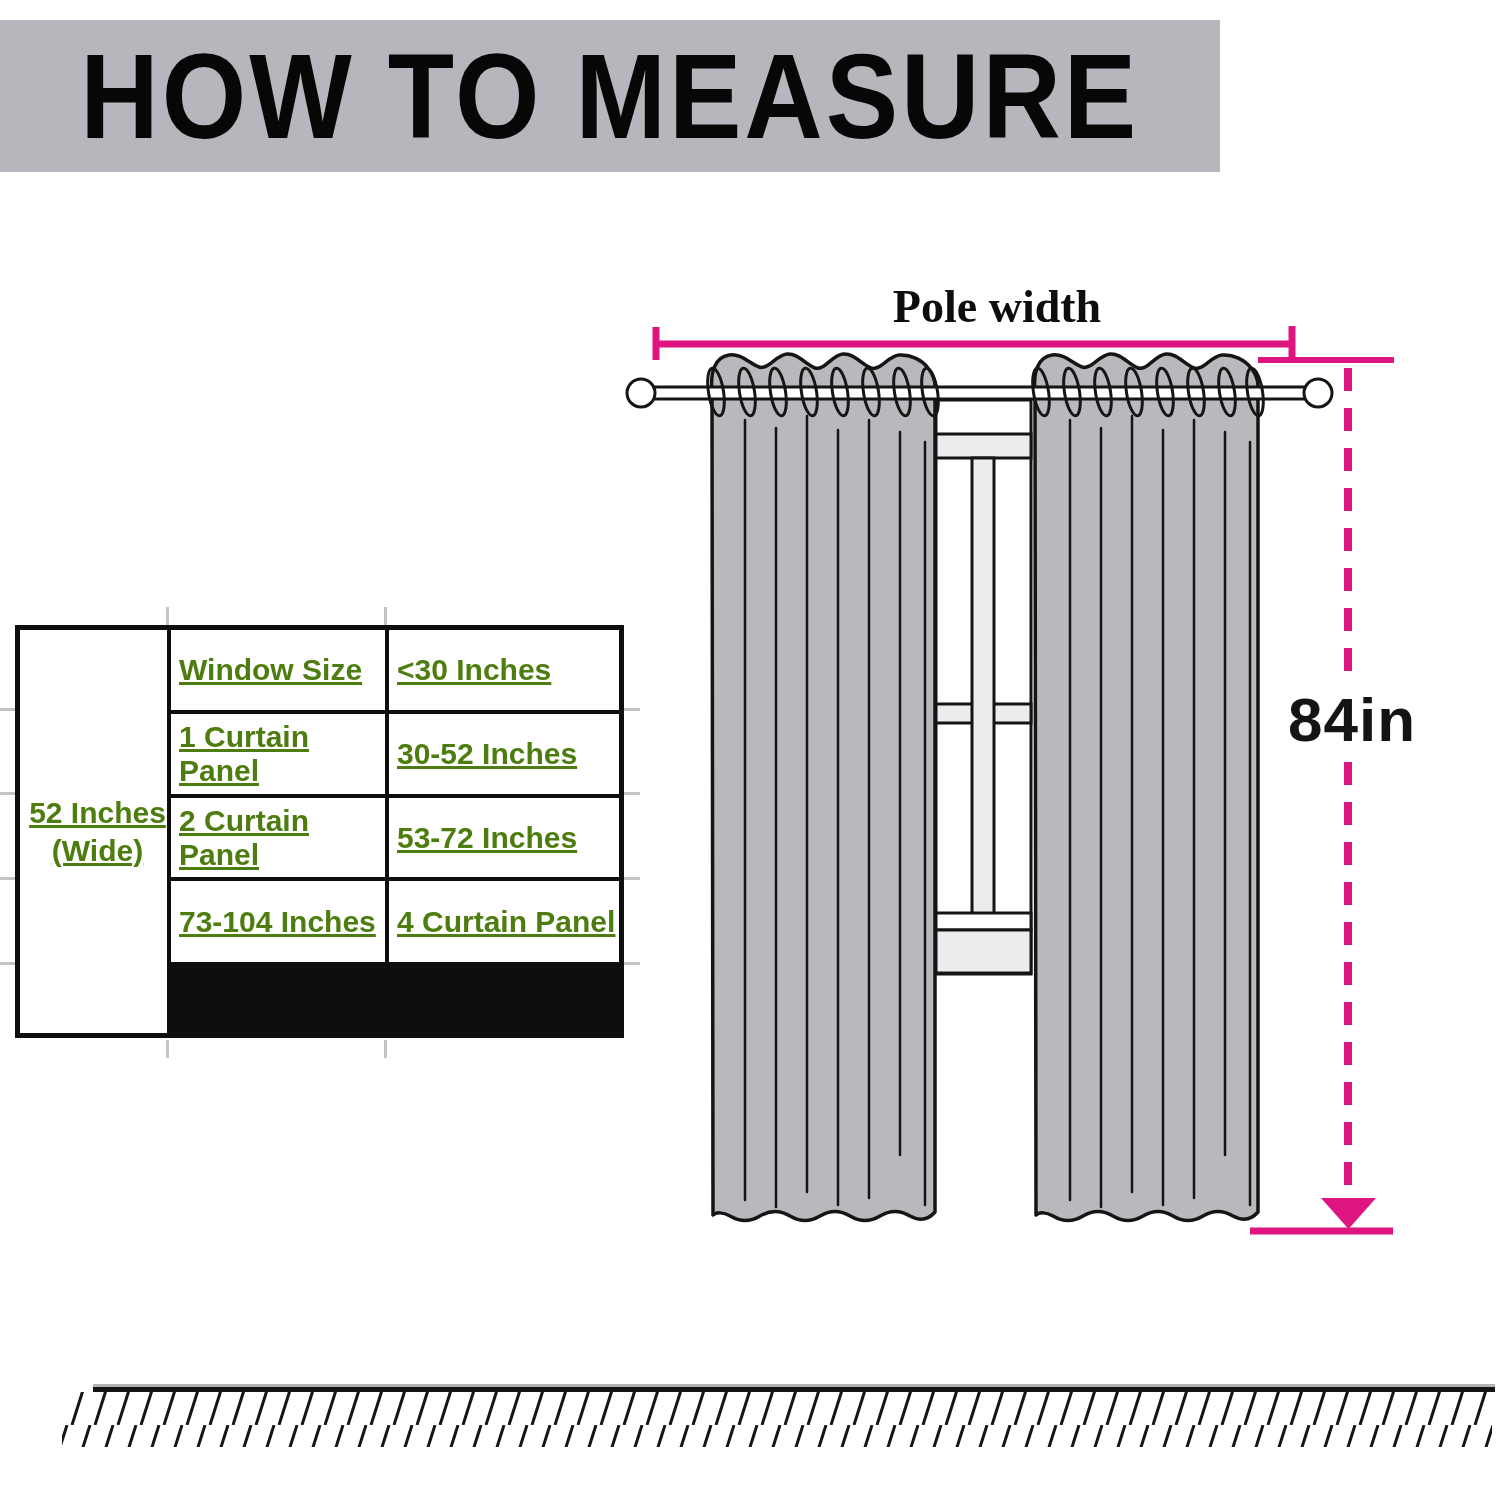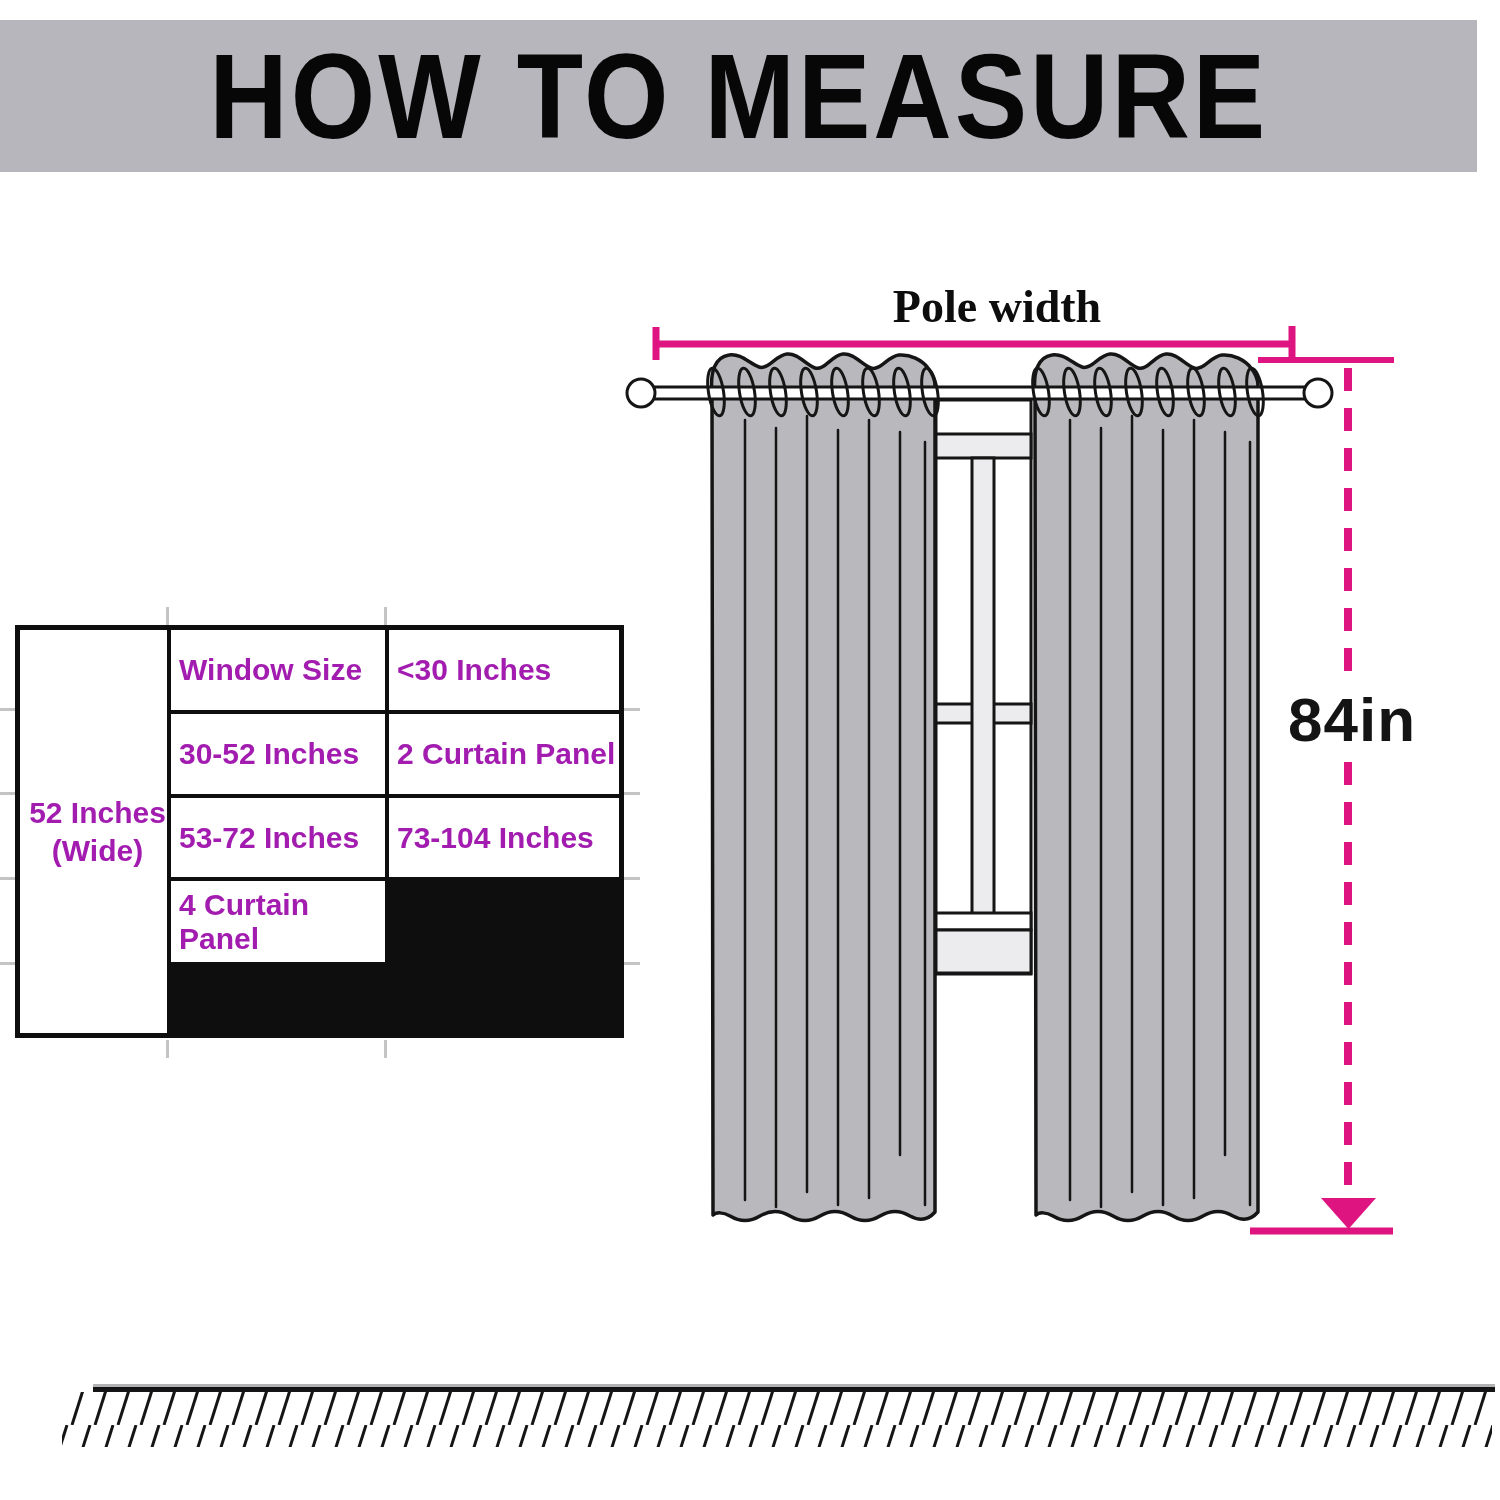--- a/index.html
+++ b/index.html
@@ -8,21 +8,21 @@
     --curtain-fill:#b9b9bd;
     --frame-fill:#ececee;
     --outline:#151515;
     --ink:#141414;
   }
   *{margin:0;padding:0;box-sizing:border-box;}
   body{background:#ffffff;font-family:"Liberation Sans",sans-serif;}
   .page{position:relative;width:1500px;height:1500px;background:#ffffff;overflow:hidden;}
 
   
-  .banner{position:absolute;left:0;top:20px;width:1477px;height:152px;background:var(--banner-bg);
+  .banner{position:absolute;left:0;top:20px;width:1220px;height:152px;background:var(--banner-bg);
           display:flex;align-items:center;justify-content:center;}
   .banner h1{font-size:112px;font-weight:700;color:#070707;letter-spacing:3px;white-space:nowrap;
              transform:scale(.97,1.07);}
 
   
   svg.diagram{position:absolute;left:0;top:0;width:1500px;height:1500px;}
   .curtain{fill:var(--curtain-fill);stroke:var(--outline);stroke-width:3.5;stroke-linejoin:round;}
   .fold{stroke:var(--outline);stroke-width:2.5;stroke-linecap:round;}
   .ring{fill:none;stroke:var(--outline);stroke-width:3;}
   .pole{fill:#ffffff;stroke:var(--outline);stroke-width:3;}
@@ -33,21 +33,21 @@
   .dash{stroke:var(--accent);stroke-width:8;stroke-dasharray:23 17;fill:none;}
   .lbl-serif{font-family:"Liberation Serif",serif;font-weight:700;font-size:46px;fill:#0d0d0d;}
   .lbl-sans{font-family:"Liberation Sans",sans-serif;font-weight:700;font-size:62px;fill:var(--ink);letter-spacing:1px;}
 
   
   .size-table{position:absolute;left:15px;top:625px;width:609px;height:413px;
               background:#0e0e0e;border:5px solid #0e0e0e;
               display:grid;grid-template-columns:147px 214px 1fr;grid-template-rows:80px 80px 79px 81px 1fr;
               grid-gap:4px;}
   .size-table .cell{background:#ffffff;display:flex;align-items:center;
-                    font-weight:700;font-size:30px;color:#a21caf;padding-left:8px;}
+                    font-weight:700;font-size:30px;color:#4d7c0f;padding-left:8px;text-decoration:underline;}
   .size-table .cell.span{grid-row:1/6;flex-direction:column;justify-content:center;padding-left:8px;text-align:center;line-height:1.25;}
   .tick{position:absolute;background:#c4c4c4;}
 </style>
 </head>
 <body>
 
 <div class="page">
 
   <div class="banner">
     <h1>HOW TO MEASURE</h1>
@@ -143,20 +143,21 @@
   </svg>
 
   <div class="size-table">
     <div class="cell span">
       <span>52 Inches</span>
       <span>(Wide)</span>
     </div>
     <div class="cell">Window Size</div>
 
     <div class="cell">&lt;30 Inches</div>
+    <div class="cell">1 Curtain Panel</div>
 
     <div class="cell">30-52 Inches</div>
     <div class="cell">2 Curtain Panel</div>
 
     <div class="cell">53-72 Inches</div>
 
     <div class="cell">73-104 Inches</div>
     <div class="cell">4 Curtain Panel</div>
   </div>
 

